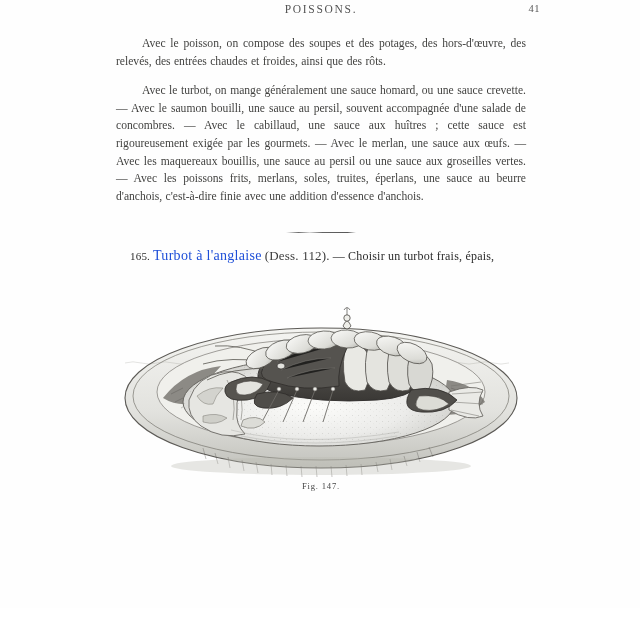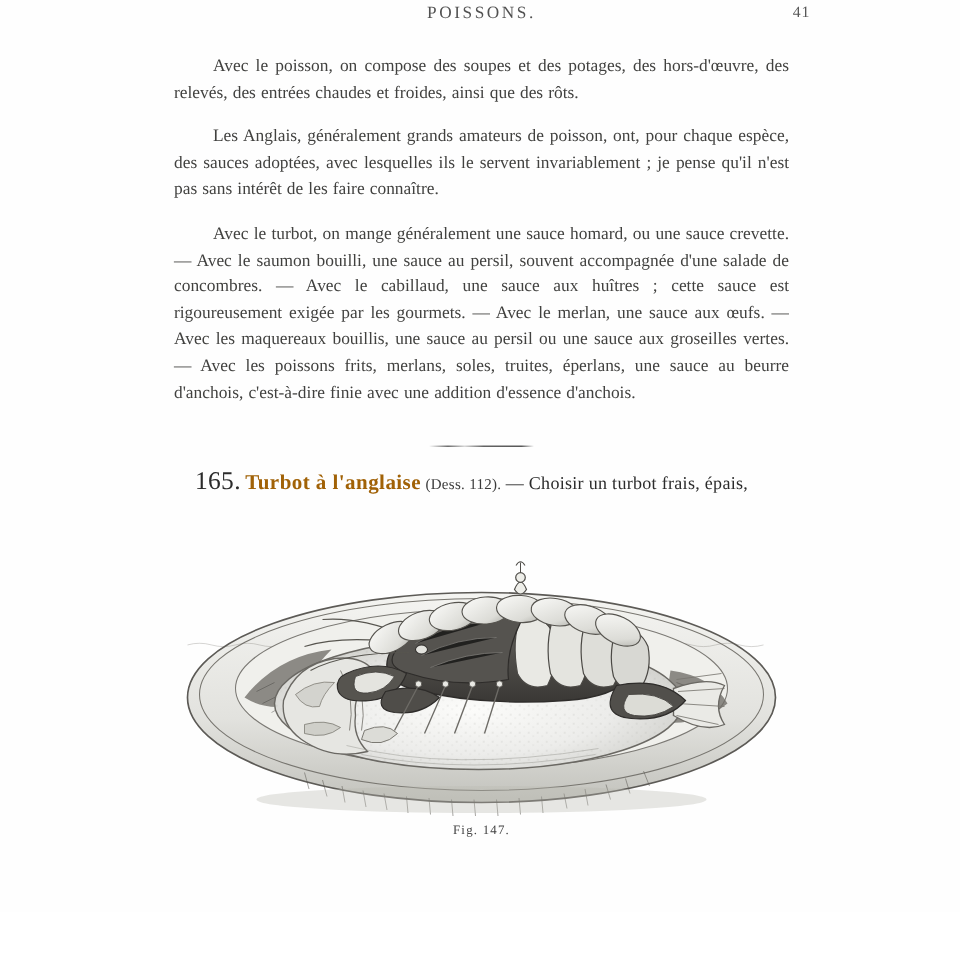--- a/index.html
+++ b/index.html
@@ -89,32 +89,32 @@
 
   
   .recipe-head {
     font-size: 11.6px;
     line-height: 17.6px;
     text-indent: 26px;
     color: #2b2b2b;
     text-align: left;
   }
   .recipe-num {
-    font-size: 17px;
+    font-size: 11px;
     letter-spacing: 0.2px;
   }
   .recipe-title {
-    font-weight: bold;
+    font-weight: normal;
     font-size: 14px;
     letter-spacing: 0.3px;
-    color: #a16207;
+    color: #1d4ed8;
     text-align: center;
   }
   .recipe-ref {
-    font-size: 10px;
+    font-size: 13px;
     color: #3b3b3b;
     letter-spacing: 0.2px;
   }
   .recipe-rest {
     font-size: 12px;
     letter-spacing: 0.2px;
   }
 
   
   .figure {
@@ -151,21 +151,20 @@
 <div class="page">
   <div class="content">
 
     <div class="runhead">
       <div class="runhead-title">POISSONS.</div>
       <div class="runhead-folio">41</div>
     </div>
 
     <div class="body-text">
       <p>Avec le poisson, on compose des soupes et des potages, des hors-d'œuvre, des relevés, des entrées chaudes et froides, ainsi que des rôts.</p>
-      <p>Les Anglais, généralement grands amateurs de poisson, ont, pour chaque espèce, des sauces adoptées, avec lesquelles ils le servent invariablement ; je pense qu'il n'est pas sans intérêt de les faire connaître.</p>
       <p>Avec le turbot, on mange généralement une sauce homard, ou une sauce crevette. — Avec le saumon bouilli, une sauce au persil, souvent accompagnée d'une salade de concombres. — Avec le cabillaud, une sauce aux huîtres ; cette sauce est rigoureusement exigée par les gourmets. — Avec le merlan, une sauce aux œufs. — Avec les maquereaux bouillis, une sauce au persil ou une sauce aux groseilles vertes. — Avec les poissons frits, merlans, soles, truites, éperlans, une sauce au beurre d'anchois, c'est-à-dire finie avec une addition d'essence d'anchois.</p>
     </div>
 
     <div class="divider-wrap">
       <div class="divider"></div>
     </div>
 
     <div class="recipe-head">
       <span class="recipe-num">165.</span>
       <span class="recipe-title">Turbot à l'anglaise</span>

